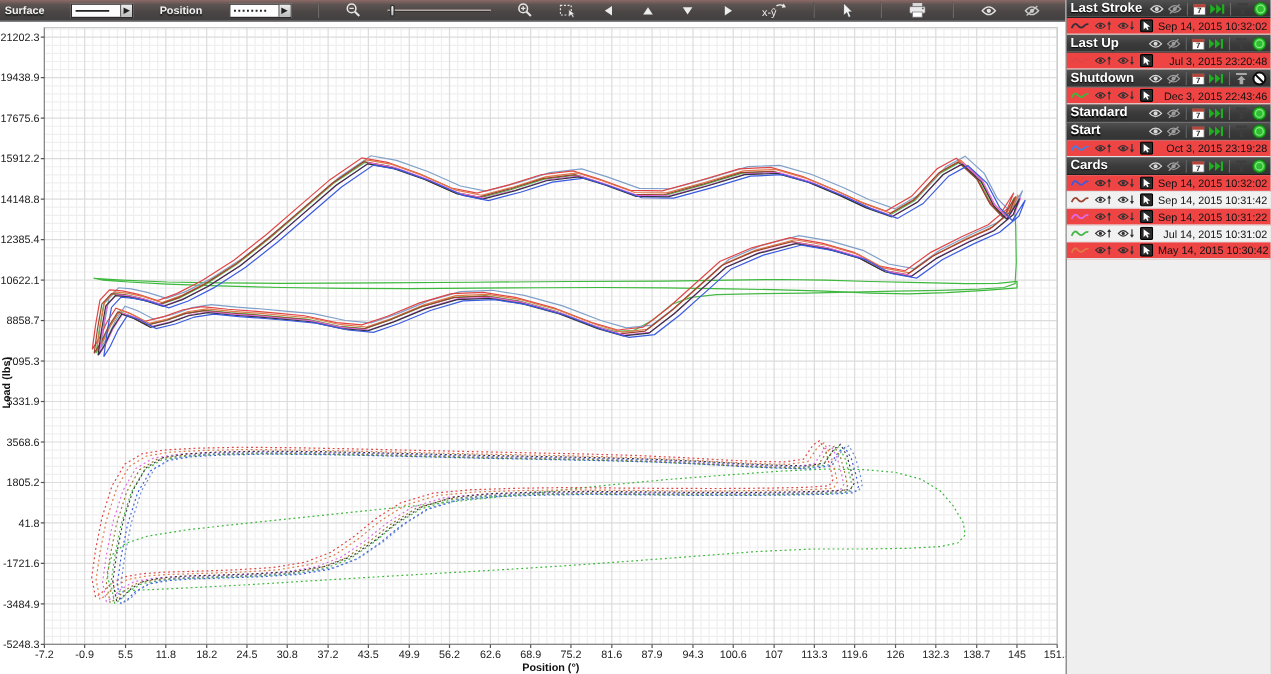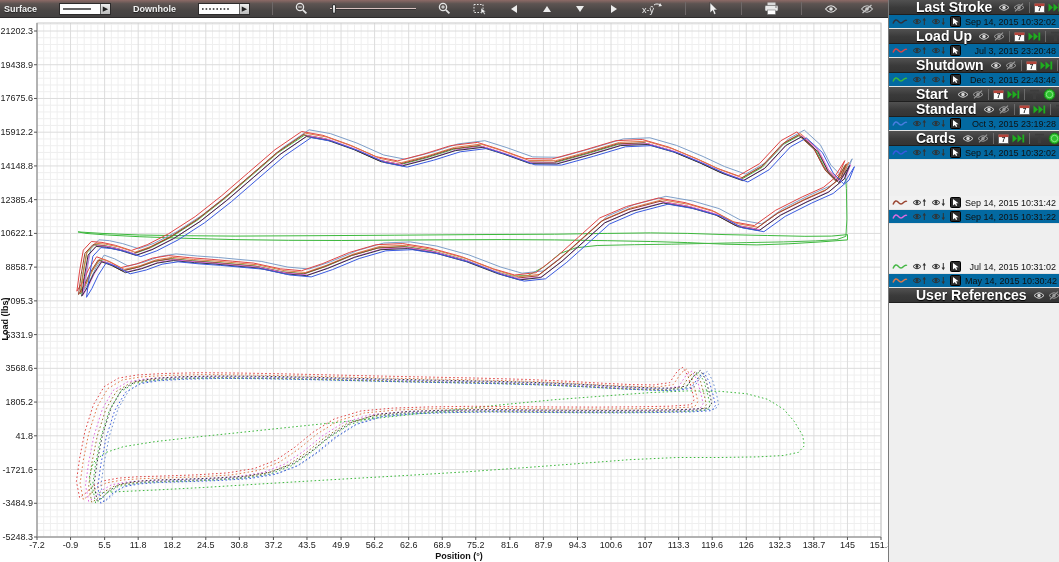--- a/index.html
+++ b/index.html
@@ -22,25 +22,25 @@
   .tb-slider .handle{position:absolute;left:2px;top:1px;width:4px;height:10px;background:linear-gradient(#fafafa,#bdbdbd);border:1px solid #333;border-radius:2px;}
 
   
   .chart-region{position:absolute;left:0;top:19px;width:888px;height:543px;background:#fff;}
 
   
   .sidebar{position:absolute;left:888px;top:0;width:171px;height:562px;background:#efefef;border-left:1px solid #7a7a7a;}
   .sections{position:absolute;left:0;top:0;right:0;}
   .sec-header{height:15px;background:linear-gradient(#515151,#3a3a3a 55%,#343434);border-bottom:1px solid #1f1f1f;
     display:flex;align-items:center;padding:0 3px;gap:3px;}
-  .sec-header .lbl{color:#fff;font-size:14px;font-weight:bold;flex:0 0 auto;text-shadow:0 1px 1px #000;margin-left:24px;}
+  .sec-header .lbl{color:#fff;font-size:11px;font-weight:bold;flex:0 0 auto;text-shadow:0 1px 1px #000;}
   .sec-header .sp{flex:1 1 auto;}
   .hdr-sep{width:1px;height:11px;background:#1d1d1d;border-right:1px solid #6b6b6b;margin:0 1px;}
-  .card-row{height:14px;display:flex;align-items:center;padding:0 3px;gap:4px;border-bottom:1px solid #e2e2e2;background:#0369a1;}
-  .card-row.alt{background:#f1f1f1;margin-top:36px;}
+  .card-row{height:14px;display:flex;align-items:center;padding:0 3px;gap:4px;border-bottom:1px solid #e2e2e2;background:#ef4444;}
+  .card-row.alt{background:#f1f1f1;}
   .card-row .time{flex:1 1 auto;text-align:right;font-size:9px;color:#111;white-space:nowrap;}
   .icon{display:flex;align-items:center;}
 
   
   .tabstrip{position:absolute;left:0;bottom:0;width:171px;height:17px;background:#fbfbfb;border-top:1px solid #a5a5a5;}
 
   svg text{font-family:"Liberation Sans",sans-serif;}
 </style>
 </head>
 <body>
@@ -48,21 +48,21 @@
 <div class="app">
 
   <div class="toolbar">
     <span class="tb-label">Surface</span>
     <span class="combo">
       <svg width="34" height="10">
           <line x1="3" y1="5" x2="31" y2="5" stroke="#222" stroke-width="1.4"></line>
         </svg>
       <span class="combo-btn">▶</span>
     </span>
-    <span class="tb-label">Downhole</span>
+    <span class="tb-label">Position</span>
     <span class="combo">
       <svg width="34" height="10">
           <line x1="3" y1="5" x2="31" y2="5" stroke="#222" stroke-width="1.6" stroke-dasharray="1.6,2"></line>
         </svg>
       <span class="combo-btn">▶</span>
     </span>
     <span class="tb-sep"></span>
     <span class="tb-icon">
       <svg width="13" height="13">
           <circle cx="5" cy="5" r="3.6" stroke="#e6e6e6" fill="none" stroke-width="1.3"></circle>
@@ -544,21 +544,21 @@
           </span>
           <span class="icon">
             <svg width="11" height="11">
               <rect x="0.5" y="0.5" width="10" height="10" rx="1" fill="#2b2b2b" stroke="#000"></rect>
               <polygon points="3,2 3,8.6 4.9,6.9 6,9.1 7.2,8.5 6.1,6.3 8.6,6.3" fill="#fff"></polygon>
             </svg>
           </span>
           <span class="time">Sep 14, 2015 10:32:02</span>
         </div>
         <div class="sec-header">
-          <span class="lbl">Load Up</span>
+          <span class="lbl">Last Up</span>
           <span class="sp"></span>
           <span class="icon">
             <svg width="12" height="9">
               <path d="M1,4.5 Q6,-1 11,4.5 Q6,10 1,4.5 Z" fill="none" stroke="#d8d8d8" stroke-width="1"></path>
               <circle cx="6" cy="4.5" r="1.7" fill="#d8d8d8"></circle>
             </svg>
           </span>
           <span class="icon">
             <svg width="12" height="9">
               <path d="M1,4.5 Q6,-1 11,4.5 Q6,10 1,4.5 Z" fill="none" stroke="#9d9d9d" stroke-width="1"></path>
@@ -694,21 +694,21 @@
           </span>
           <span class="icon">
             <svg width="11" height="11">
               <rect x="0.5" y="0.5" width="10" height="10" rx="1" fill="#2b2b2b" stroke="#000"></rect>
               <polygon points="3,2 3,8.6 4.9,6.9 6,9.1 7.2,8.5 6.1,6.3 8.6,6.3" fill="#fff"></polygon>
             </svg>
           </span>
           <span class="time">Dec 3, 2015 22:43:46</span>
         </div>
         <div class="sec-header">
-          <span class="lbl">Start</span>
+          <span class="lbl">Standard</span>
           <span class="sp"></span>
           <span class="icon">
             <svg width="12" height="9">
               <path d="M1,4.5 Q6,-1 11,4.5 Q6,10 1,4.5 Z" fill="none" stroke="#d8d8d8" stroke-width="1"></path>
               <circle cx="6" cy="4.5" r="1.7" fill="#d8d8d8"></circle>
             </svg>
           </span>
           <span class="icon">
             <svg width="12" height="9">
               <path d="M1,4.5 Q6,-1 11,4.5 Q6,10 1,4.5 Z" fill="none" stroke="#9d9d9d" stroke-width="1"></path>
@@ -739,21 +739,21 @@
             </svg>
           </span>
           <span class="icon">
             <svg width="13" height="13">
               <circle cx="6.5" cy="6.5" r="5.4" fill="#2dbf2d" stroke="#157a15" stroke-width="1"></circle>
               <circle cx="6.5" cy="6.5" r="3.2" fill="none" stroke="#8ae88a" stroke-width="1"></circle>
             </svg>
           </span>
         </div>
         <div class="sec-header">
-          <span class="lbl">Standard</span>
+          <span class="lbl">Start</span>
           <span class="sp"></span>
           <span class="icon">
             <svg width="12" height="9">
               <path d="M1,4.5 Q6,-1 11,4.5 Q6,10 1,4.5 Z" fill="none" stroke="#d8d8d8" stroke-width="1"></path>
               <circle cx="6" cy="4.5" r="1.7" fill="#d8d8d8"></circle>
             </svg>
           </span>
           <span class="icon">
             <svg width="12" height="9">
               <path d="M1,4.5 Q6,-1 11,4.5 Q6,10 1,4.5 Z" fill="none" stroke="#9d9d9d" stroke-width="1"></path>
@@ -1007,36 +1007,17 @@
               <polygon points="12.3,8.2 10.6,5.6 14,5.6" fill="#333"></polygon>
             </svg>
           </span>
           <span class="icon">
             <svg width="11" height="11">
               <rect x="0.5" y="0.5" width="10" height="10" rx="1" fill="#2b2b2b" stroke="#000"></rect>
               <polygon points="3,2 3,8.6 4.9,6.9 6,9.1 7.2,8.5 6.1,6.3 8.6,6.3" fill="#fff"></polygon>
             </svg>
           </span>
           <span class="time">May 14, 2015 10:30:42</span>
-        </div>
-        <div class="sec-header">
-          <span class="lbl">User References</span>
-          <span class="sp"></span>
-          <span class="icon">
-            <svg width="12" height="9">
-              <path d="M1,4.5 Q6,-1 11,4.5 Q6,10 1,4.5 Z" fill="none" stroke="#d8d8d8" stroke-width="1"></path>
-              <circle cx="6" cy="4.5" r="1.7" fill="#d8d8d8"></circle>
-            </svg>
-          </span>
-          <span class="icon">
-            <svg width="12" height="9">
-              <path d="M1,4.5 Q6,-1 11,4.5 Q6,10 1,4.5 Z" fill="none" stroke="#9d9d9d" stroke-width="1"></path>
-              <circle cx="6" cy="4.5" r="1.7" fill="#9d9d9d"></circle>
-              <line x1="2" y1="8.3" x2="10" y2="0.7" stroke="#9d9d9d" stroke-width="1.1"></line>
-            </svg>
-          </span>
-          <span class="hdr-sep"></span>
-          <span class="hdr-sep"></span>
         </div>
       </div>
   </div>
 
 </div>
 
 </body></html>

